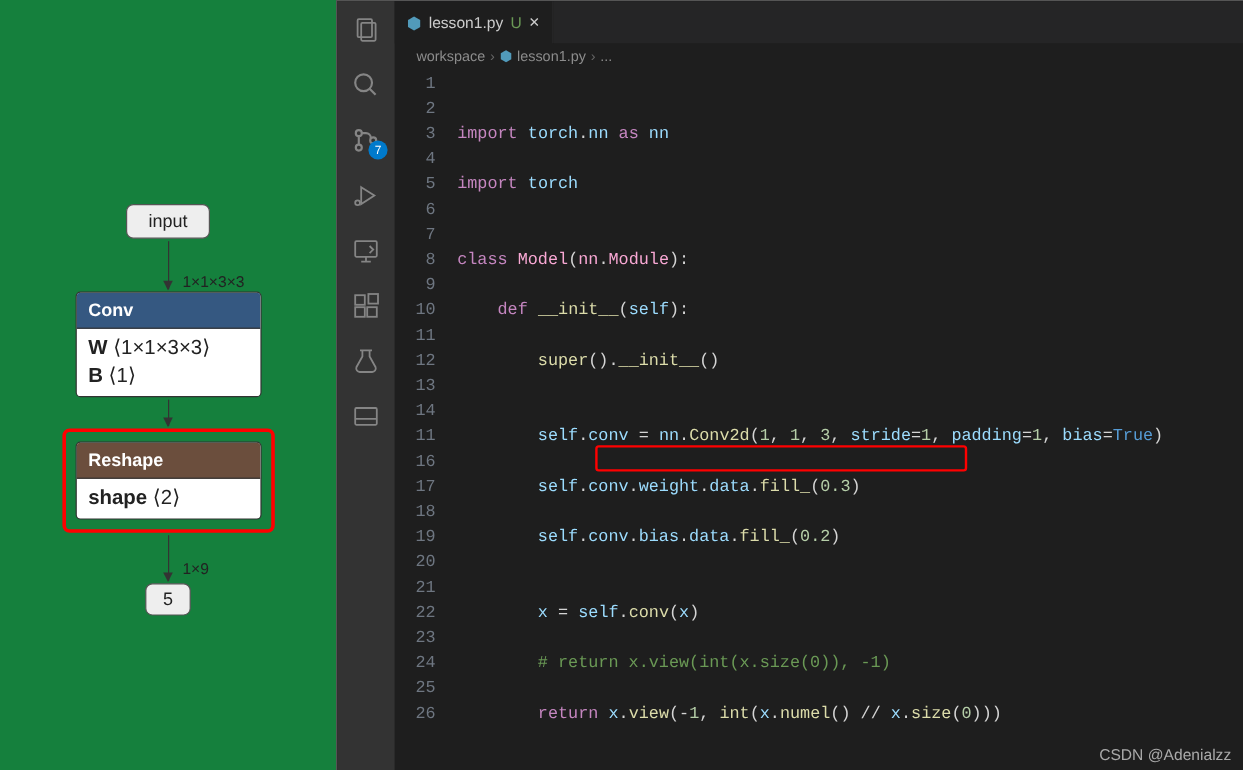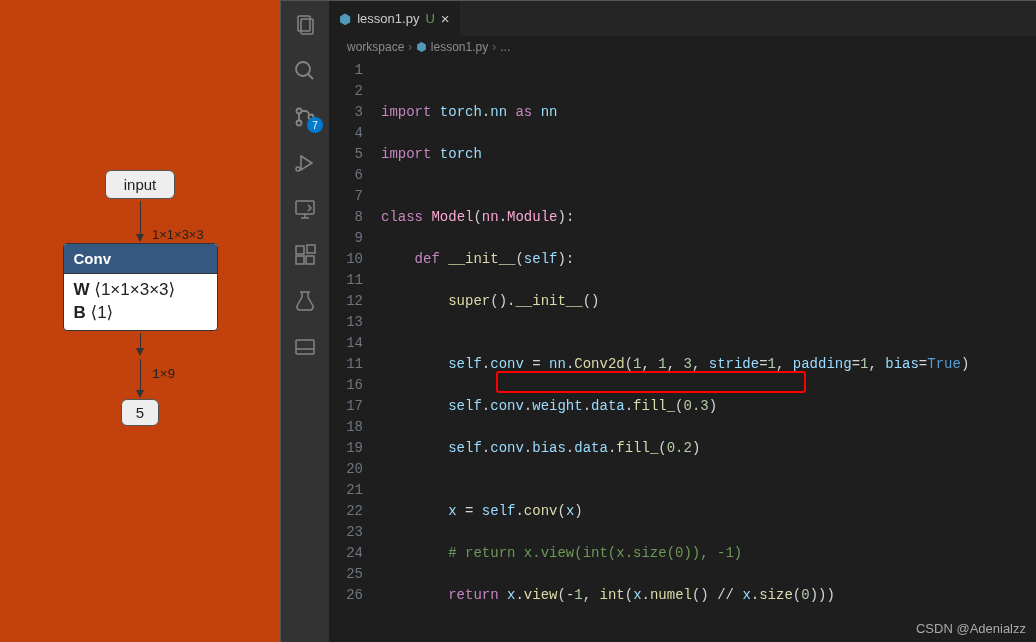--- a/index.html
+++ b/index.html
@@ -8,21 +8,21 @@
       background: #fff;
       display: flex;
       width: 1036px;
       height: 642px;
       overflow: hidden;
     }
     
     
     .diagram-panel {
       width: 280px;
-      background: #c2410c;
+      background: #15803d;
       position: relative;
       padding-top: 170px;
     }
     
     .diagram {
       display: flex;
       flex-direction: column;
       align-items: center;
     }
     
@@ -267,24 +267,32 @@
     <div class="op-box">
       <div class="op-header conv-header">Conv</div>
       <div class="op-params">
         <div><b>W</b> <span>⟨1×1×3×3⟩</span></div>
         <div><b>B</b> <span>⟨1⟩</span></div>
       </div>
     </div>
 
     <div class="arrow-down" style="height:22px;"></div>
 
+    <div class="highlight-box">
+      <div class="op-box">
+        <div class="op-header reshape-header">Reshape</div>
+        <div class="op-params">
+          <div><b>shape</b> <span>⟨2⟩</span></div>
+        </div>
+      </div>
+    </div>
 
     <div style="position:relative;">
       <div class="arrow-down" style="height:38px;"></div>
-      <div class="edge-label" style="top:10px;font-family:Liberation Mono, monospace;">1×9</div>
+      <div class="edge-label" style="top:22px;">1×9</div>
     </div>
 
     <div class="node output-node">5</div>
   </div>
 </div>
 
 <div class="vscode">
   <div class="activity-bar">
     <div class="activity-icon">
       <svg viewBox="0 0 24 24" fill="none" stroke="currentColor" stroke-width="1.5">

